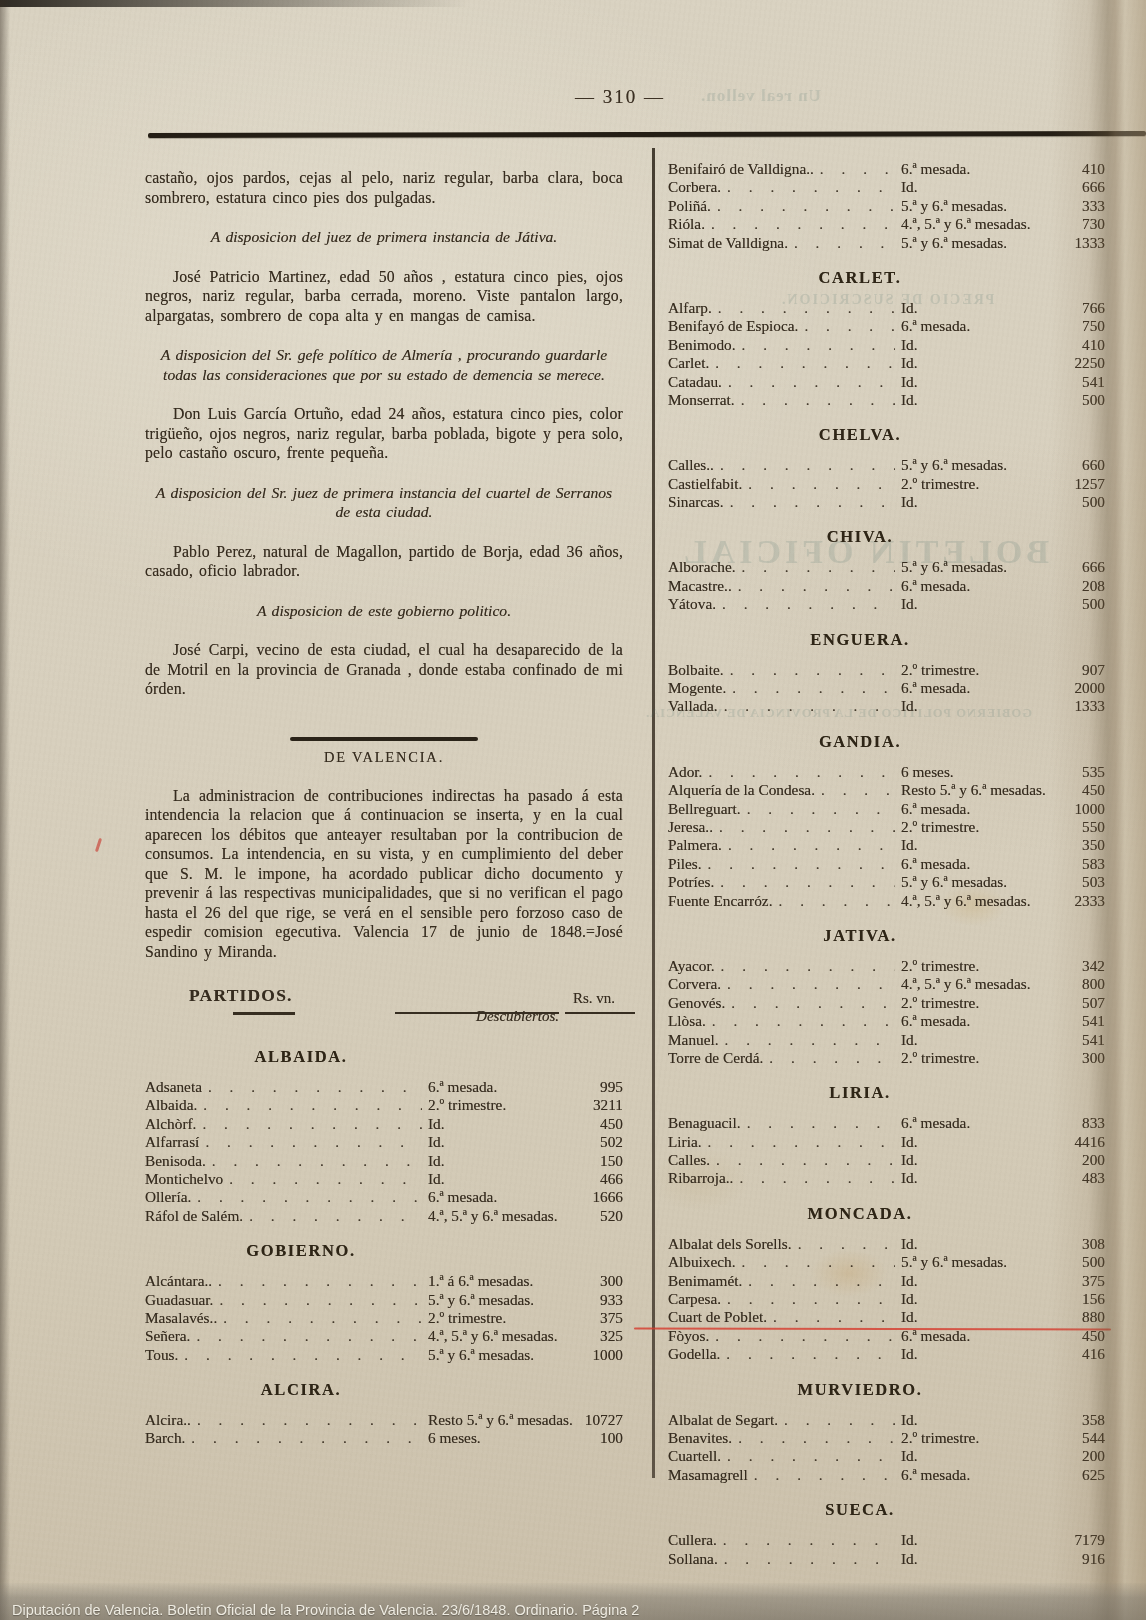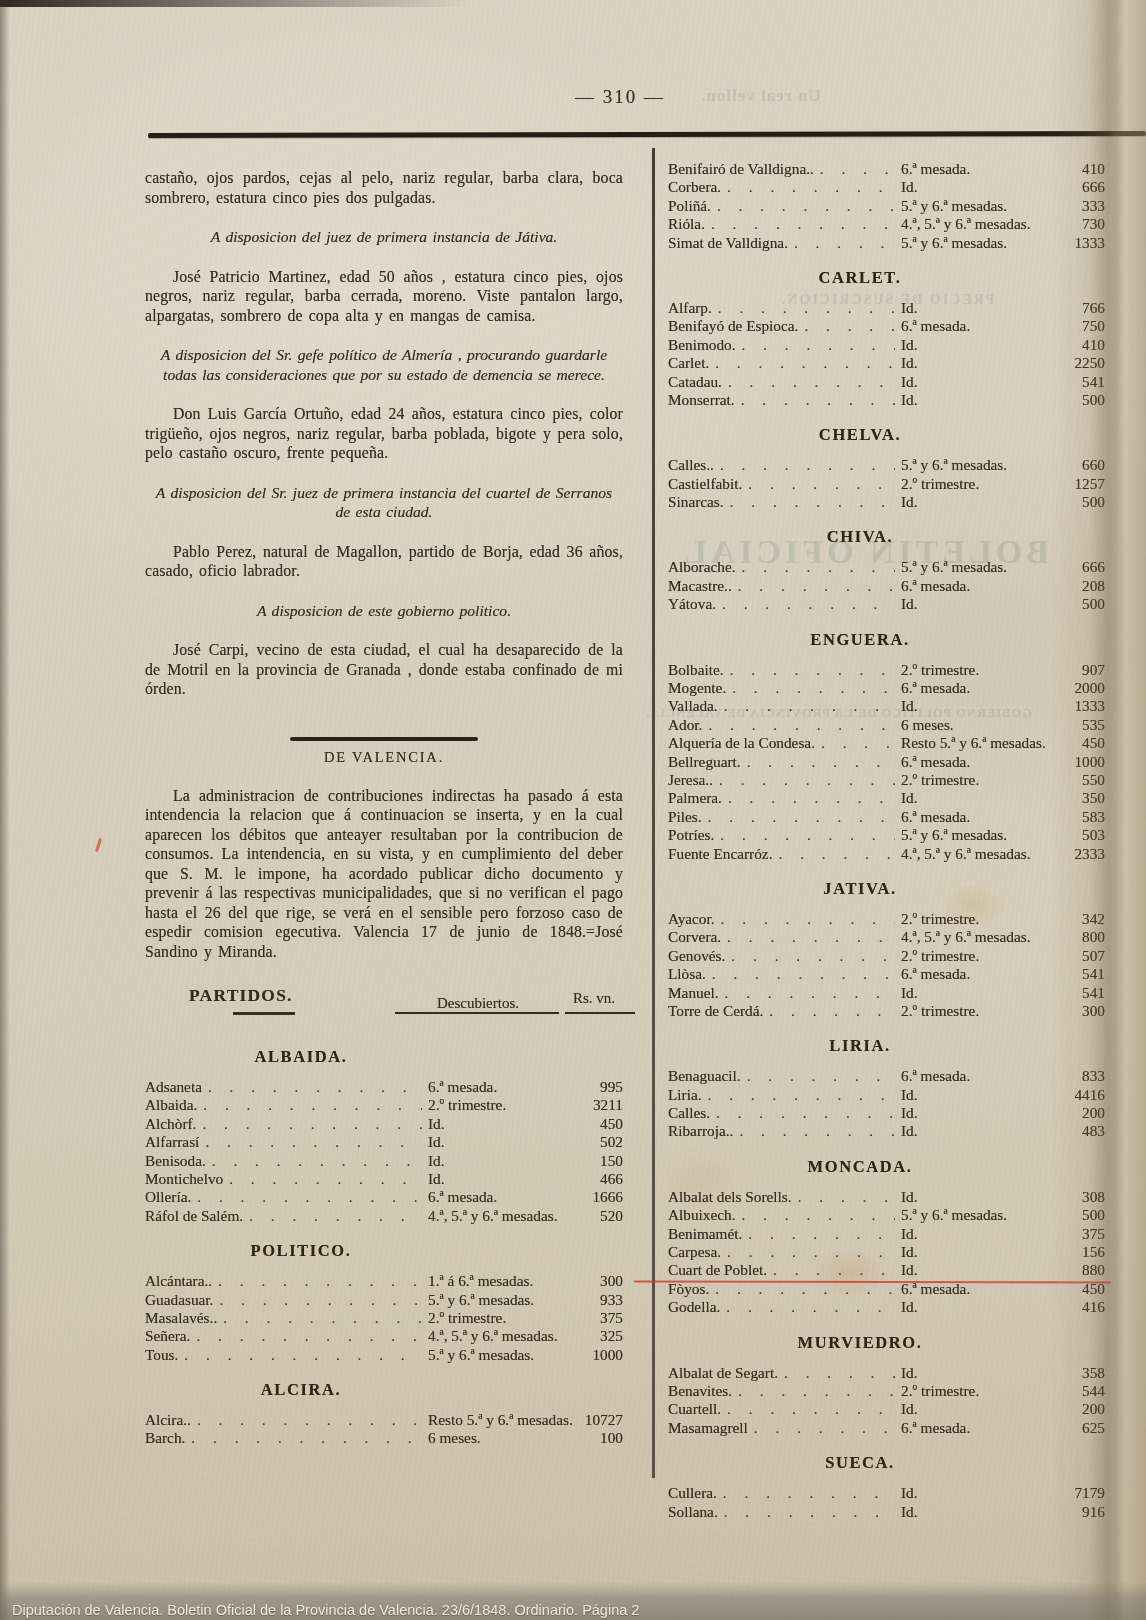--- a/index.html
+++ b/index.html
@@ -42,21 +42,21 @@
   .para.ind{text-indent:28px;}
   .notice{font-style:italic;font-size:15.6px;line-height:19.5px;text-align:center;
     margin:20px 0 0;padding:0 6px;word-spacing:1.5px;}
   .mid-rule{width:188px;height:4px;background:#2a2318;margin:38px auto 0;border-radius:2px;}
   .int-title{font-weight:700;font-size:18.5px;letter-spacing:1.3px;text-align:center;margin-top:34px;color:#2e2516;}
   .int-sub{font-size:14.5px;letter-spacing:1.8px;text-align:center;margin-top:8px;}
   
   .thead{position:relative;height:46px;margin-top:24px;font-size:15px;}
   .th-partidos{position:absolute;left:44px;top:0;font-weight:700;font-size:17.5px;letter-spacing:1.2px;}
   .th-partidos-rule{position:absolute;left:88px;top:27px;width:62px;height:2.5px;background:#362d20;}
-  .th-desc{position:absolute;left:252px;top:10px;width:162px;text-align:center;}
+  .th-desc{position:absolute;left:252px;top:23px;width:162px;text-align:right;font-style:italic;}
   .th-desc-rule{position:absolute;left:250px;top:27px;width:164px;height:2px;background:#362d20;}
   .th-rs{position:absolute;left:428px;top:5px;}
   .th-rs-rule{position:absolute;left:420px;top:27px;width:70px;height:2px;background:#362d20;}
   
   .sec-head{font-weight:700;font-size:16.5px;letter-spacing:1.6px;margin:16px 0 11px;color:#2e2516;}
   .col.left .sec-head{width:312px;text-align:center;}
   .col.right .sec-head{width:384px;text-align:center;}
   .row{display:flex;align-items:baseline;height:18.4px;line-height:18.4px;
     font-size:15.3px;white-space:nowrap;position:relative;}
   .row .town{flex:0 0 auto;}
@@ -151,21 +151,21 @@
         <span class="dots"></span>
         <span class="desc">6.ª mesada.</span>
         <span class="amt">1666</span>
       </div>
       <div class="row">
         <span class="town">Ráfol de Salém.</span>
         <span class="dots"></span>
         <span class="desc">4.ª, 5.ª y 6.ª mesadas.</span>
         <span class="amt">520</span>
       </div>
-      <div class="sec-head">POLITICO.</div>
+      <div class="sec-head">GOBIERNO.</div>
       <div class="row">
         <span class="town">Alcántara..</span>
         <span class="dots"></span>
         <span class="desc">1.ª á 6.ª mesadas.</span>
         <span class="amt">300</span>
       </div>
       <div class="row">
         <span class="town">Guadasuar.</span>
         <span class="dots"></span>
         <span class="desc">5.ª y 6.ª mesadas.</span>
@@ -321,20 +321,21 @@
         <span class="dots"></span>
         <span class="desc">6.ª mesada.</span>
         <span class="amt">2000</span>
       </div>
       <div class="row">
         <span class="town">Vallada.</span>
         <span class="dots"></span>
         <span class="desc">Id.</span>
         <span class="amt">1333</span>
       </div>
+      <div class="sec-head">GANDIA.</div>
       <div class="row">
         <span class="town">Ador.</span>
         <span class="dots"></span>
         <span class="desc">6 meses.</span>
         <span class="amt">535</span>
       </div>
       <div class="row">
         <span class="town">Alquería de la Condesa.</span>
         <span class="dots"></span>
         <span class="desc">Resto 5.ª y 6.ª mesadas.</span>

